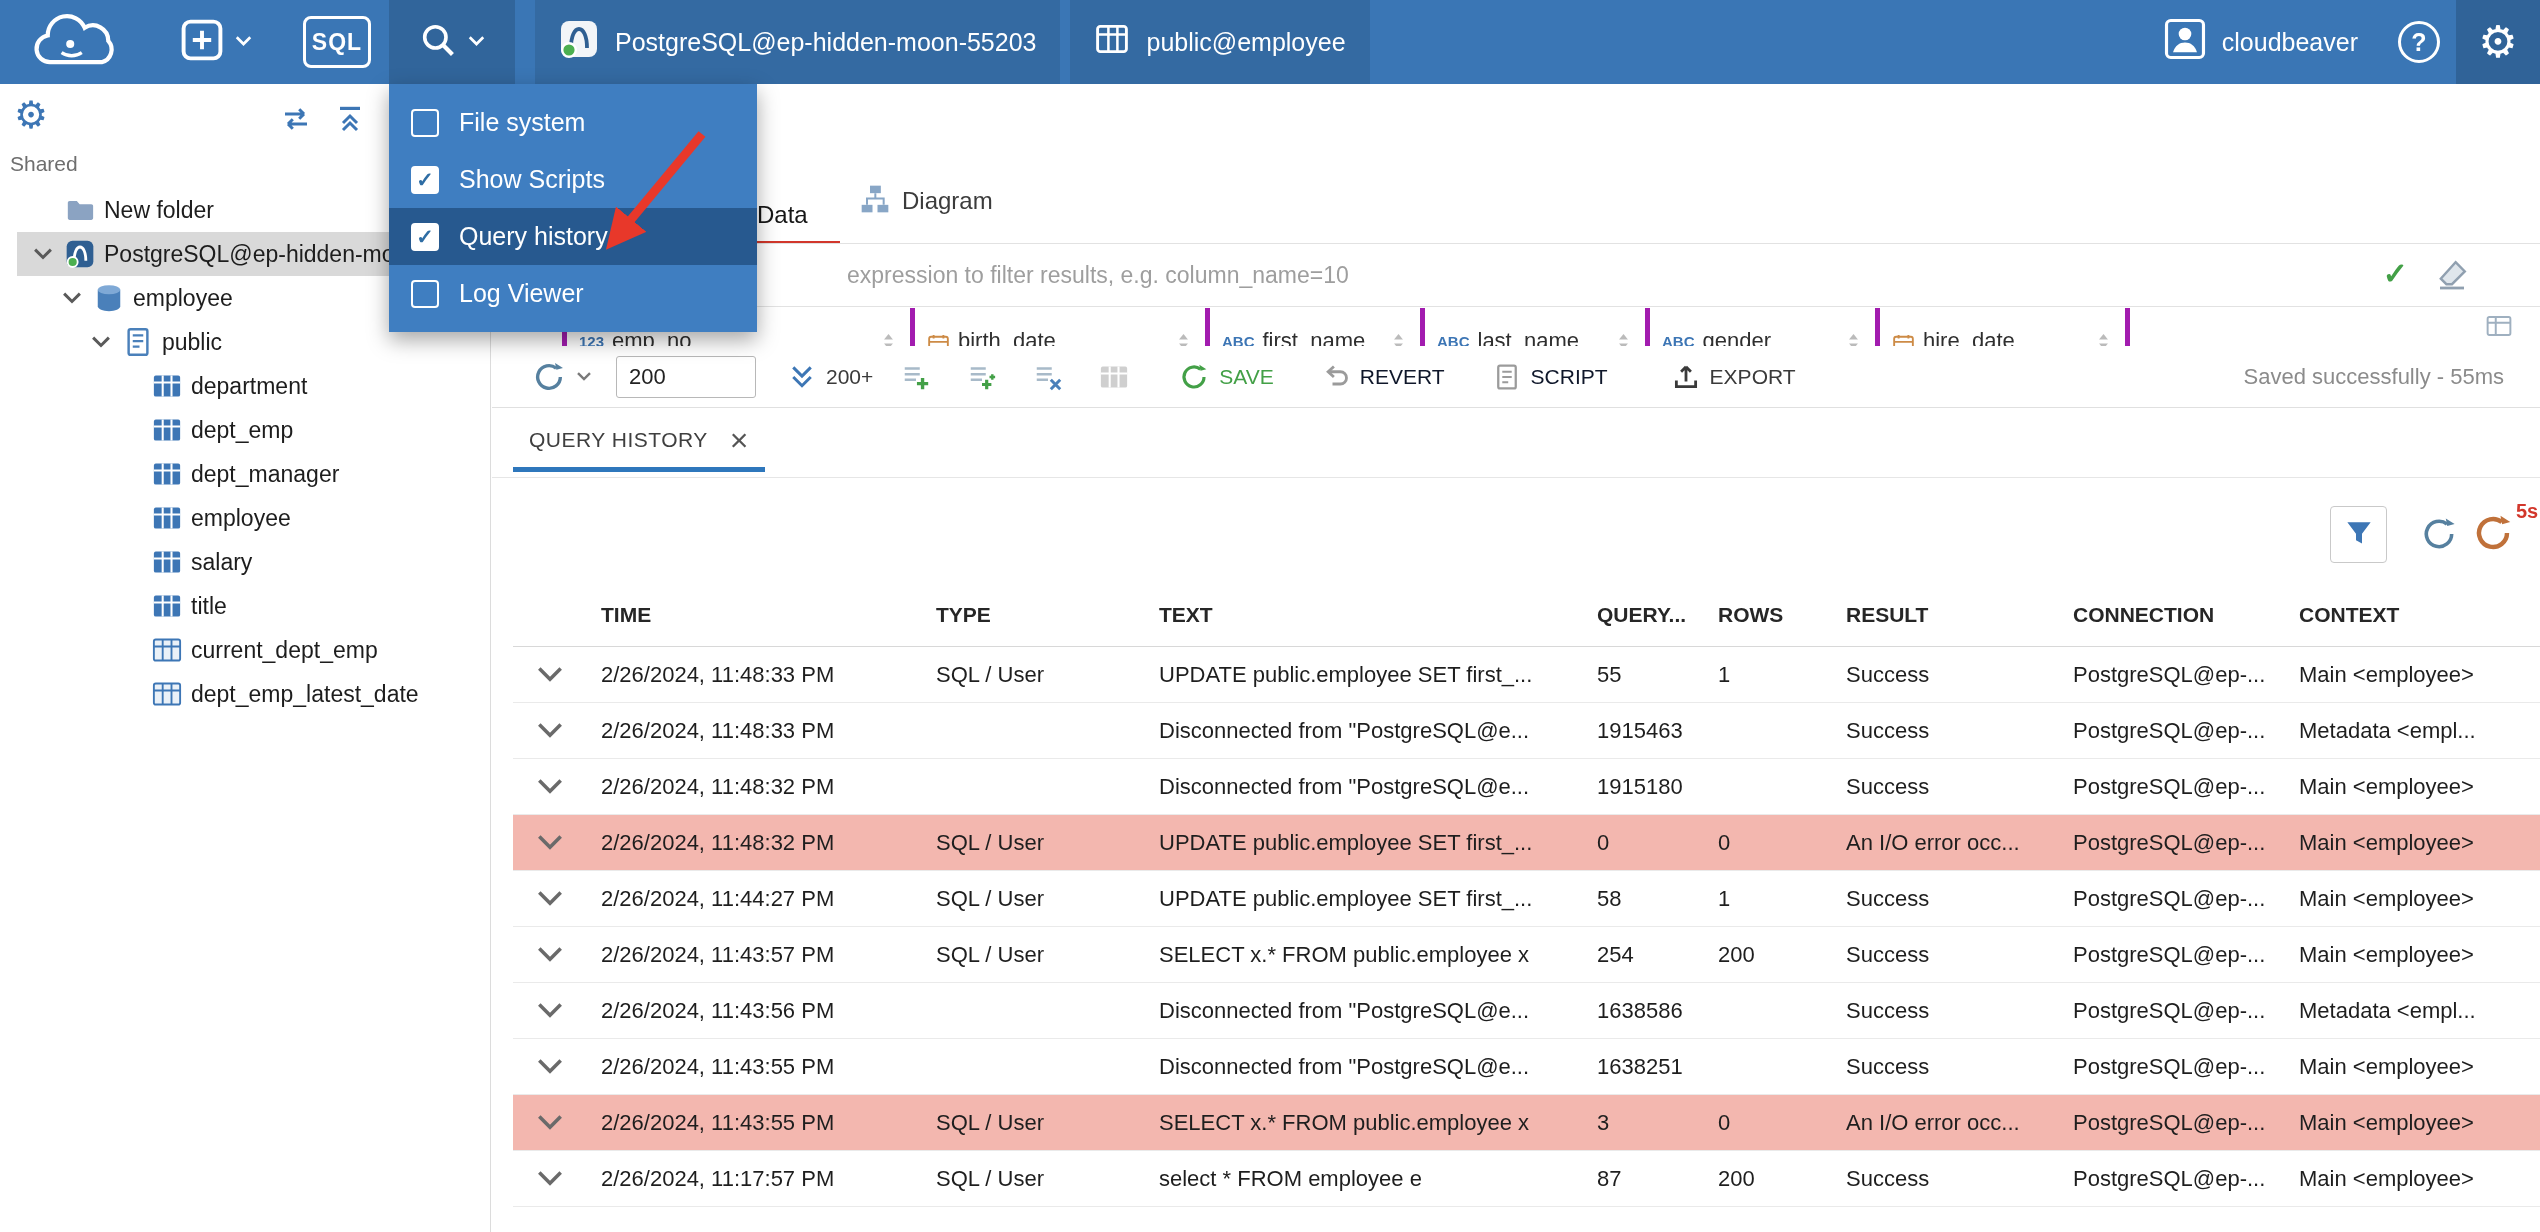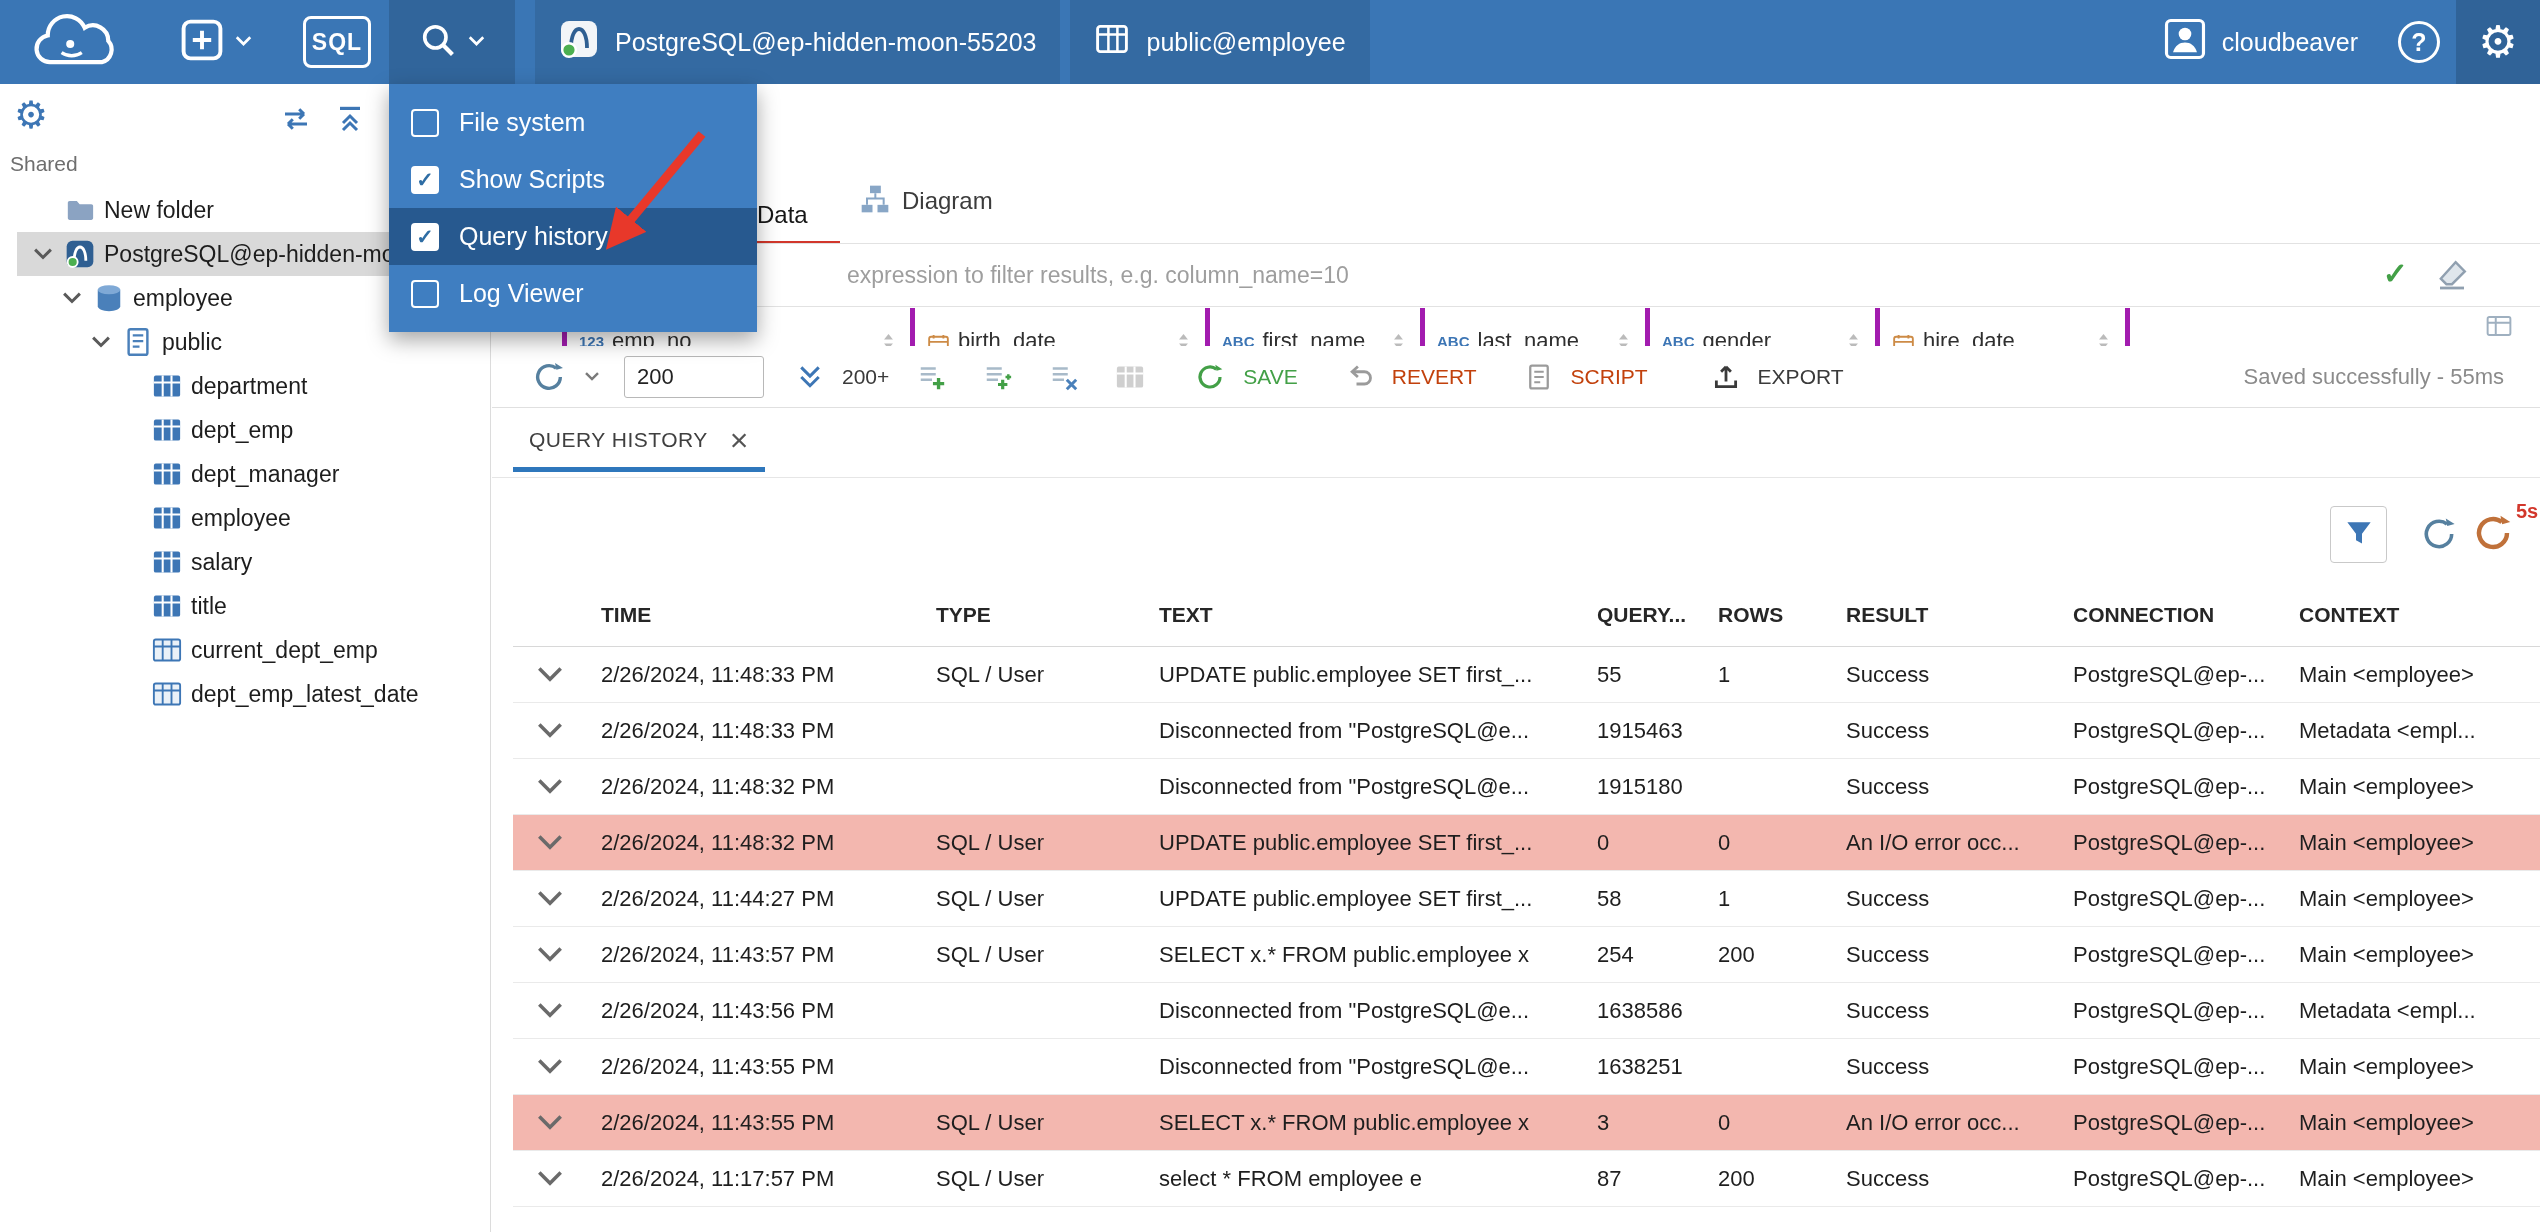--- a/index.html
+++ b/index.html
@@ -65,23 +65,23 @@
   .grid-header-row{display:flex;height:60px}
   .gcol{display:flex;gap:8px;padding:20px 12px 0;border-right:5px solid #a21caf;flex:none;cursor:pointer}
   .gcol-gutter{width:75px}
   .gcol-0{width:348px}.gcol-1{width:295px}.gcol-2{width:215px}.gcol-3{width:225px}.gcol-4{width:230px}.gcol-5{width:250px}
   .gcol-type{color:var(--icon-blue);font-size:15px;font-weight:bold;margin-top:5px}
   .gcol-label{font-size:22px;color:#2f2f2f}
   .gcol-sort{margin-left:auto;margin-top:4px}
   .grid-menu{position:absolute;right:28px;top:5px;cursor:pointer}
 
   .toolbar{position:absolute;left:0;right:0;top:262px;height:62px;border-bottom:1px solid #e0e0e0;display:flex;align-items:center;padding:0 36px 0 40px;background:#fff}
-  .tb-item{display:flex;align-items:center;gap:18px;font-size:21px;cursor:pointer;flex:none}
+  .tb-item{display:flex;align-items:center;gap:10px;font-size:21px;cursor:pointer;flex:none}
   .green{color:var(--green-accent)}
-  .grayed{color:#c2410c}
+  .grayed{color:#0f172a}
   .dark{color:#3a3a3a}
   .limit-input{margin-left:24px;width:140px;height:42px;border:1px solid #b8b8b8;border-radius:3px;font-size:22px;color:#222;padding:0 12px;font-family:inherit;outline:none;flex:none}
   .tb-ico{flex:none;display:flex;cursor:pointer}
   .ml28{margin-left:28px}.ml32{margin-left:32px}.ml36{margin-left:36px}.ml48{margin-left:48px}.ml50{margin-left:50px}.ml64{margin-left:64px}
   .tb-status{margin-left:auto;font-size:22px;color:#8b8b8b}
 
   
   .qh-panel{position:absolute;left:0;right:0;top:324px;bottom:0;background:#fff}
   .qh-tabrow{position:absolute;left:0;right:0;top:0;height:70px;border-bottom:1px solid #e6e6e6}
   .qh-tab{position:absolute;left:21px;top:0;height:64px;display:flex;align-items:center;gap:22px;padding:0 16px;cursor:pointer}

